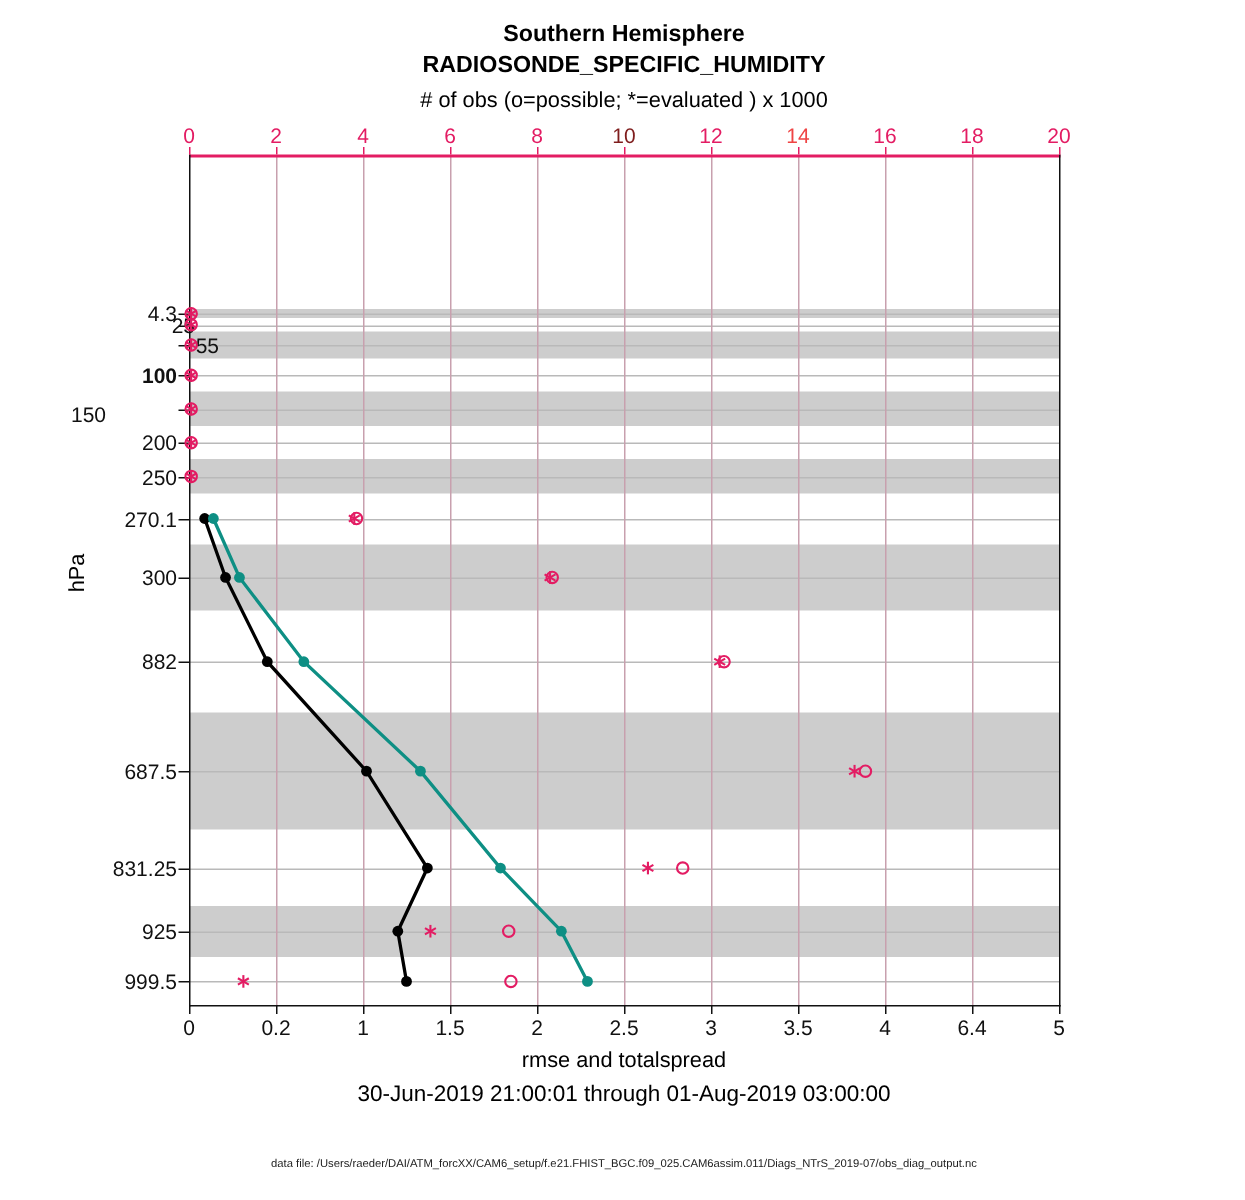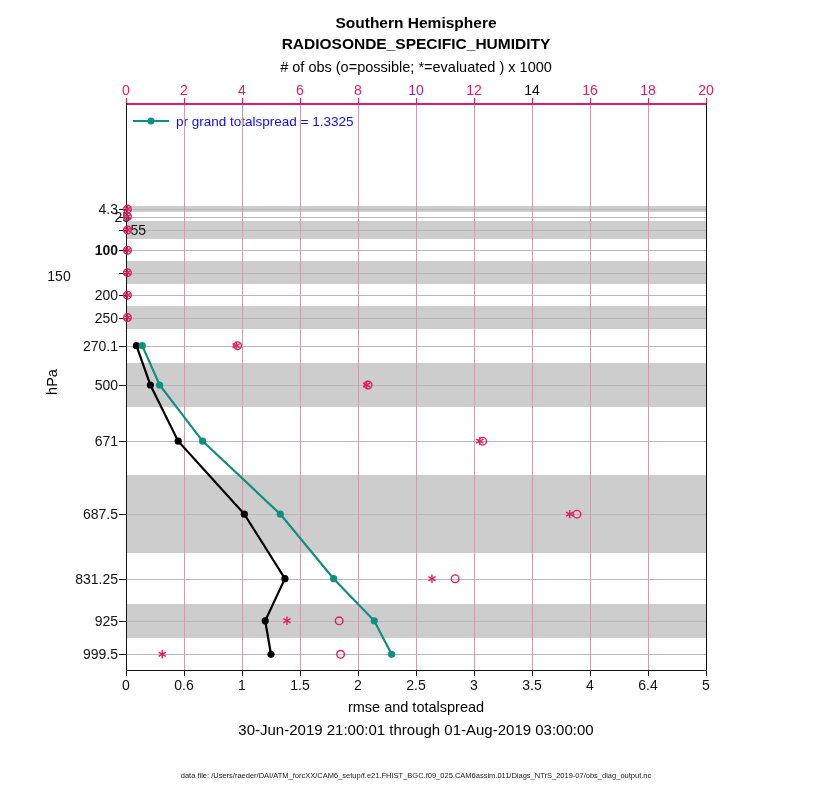--- a/index.html
+++ b/index.html
@@ -40,27 +40,20 @@
   <div id="top-axis-label"># of obs (o=possible; *=evaluated ) x 1000</div>
 
   <div id="plot"></div>
 
   <div id="y-axis-label">hPa</div>
   <div id="x-axis-label">rmse and totalspread</div>
   <div id="date-range">30-Jun-2019 21:00:01 through 01-Aug-2019 03:00:00</div>
   <div id="data-file">data file: /Users/raeder/DAI/ATM_forcXX/CAM6_setup/f.e21.FHIST_BGC.f09_025.CAM6assim.011/Diags_NTrS_2019-07/obs_diag_output.nc</div>
 
   <div id="legend">
-      <div class="legend-row">
-        <span class="legend-swatch">
-          <span class="ln" style="background: rgb(14, 143, 132);"></span>
-          <span class="dot" style="background: rgb(14, 143, 132);"></span>
-        </span>
-        <span class="legend-label">pr grand totalspread = 1.3325</span>
-      </div>
     </div>
 <div class="band" style="left: 126px; top: 206.194px; width: 580px; height: 5.83968px;"></div>
     <div class="band" style="left: 126px; top: 221.018px; width: 580px; height: 17.9683px;"></div>
     <div class="band" style="left: 126px; top: 261.447px; width: 580px; height: 22.4603px;"></div>
     <div class="band" style="left: 126px; top: 306.367px; width: 580px; height: 22.4603px;"></div>
     <div class="band" style="left: 126px; top: 362.518px; width: 580px; height: 44.9206px;"></div>
     <div class="band" style="left: 126px; top: 474.82px; width: 580px; height: 78.6111px;"></div>
     <div class="band" style="left: 126px; top: 603.967px; width: 580px; height: 33.6905px;"></div>
     <div class="hgrid" style="left: 126px; top: 209.114px; width: 580px;"></div>
     <div class="hgrid" style="left: 126px; top: 216.526px; width: 580px;"></div>
@@ -126,45 +119,45 @@
     <div class="tickmark" style="left: 648px; top: 98px; width: 1.2px; height: 5px; background: rgb(227, 28, 99);"></div>
     <div class="tickmark" style="left: 706px; top: 98px; width: 1.2px; height: 5px; background: rgb(227, 28, 99);"></div>
     <div class="tick-label-y" style="top: 201.114px;">4.3</div>
     <div class="tick-label-y" style="top: 208.526px; padding-left: 12px;">25</div>
     <div class="tick-label-y" style="top: 222.002px; padding-left: 28px;">55</div>
     <div class="tick-label-y" style="top: 242.217px; font-weight: bold;">100</div>
     <div class="tick-label-y" style="top: 268px; text-align: center;">150</div>
     <div class="tick-label-y" style="top: 287.137px;">200</div>
     <div class="tick-label-y" style="top: 309.598px;">250</div>
     <div class="tick-label-y" style="top: 337.673px;">270.1</div>
-    <div class="tick-label-y" style="top: 376.979px;">500</div>
-    <div class="tick-label-y" style="top: 433.129px;">671</div>
+    <div class="tick-label-y" style="top: 376.979px;">300</div>
+    <div class="tick-label-y" style="top: 433.129px;">882</div>
     <div class="tick-label-y" style="top: 506.125px;">687.5</div>
     <div class="tick-label-y" style="top: 570.699px;">831.25</div>
     <div class="tick-label-y" style="top: 612.812px;">925</div>
     <div class="tick-label-y" style="top: 646.278px;">999.5</div>
     <div class="tick-label-x" style="left: 104px;">0</div>
-    <div class="tick-label-x" style="left: 162px;">0.6</div>
+    <div class="tick-label-x" style="left: 162px;">0.2</div>
     <div class="tick-label-x" style="left: 220px;">1</div>
     <div class="tick-label-x" style="left: 278px;">1.5</div>
     <div class="tick-label-x" style="left: 336px;">2</div>
     <div class="tick-label-x" style="left: 394px;">2.5</div>
     <div class="tick-label-x" style="left: 452px;">3</div>
     <div class="tick-label-x" style="left: 510px;">3.5</div>
     <div class="tick-label-x" style="left: 568px;">4</div>
     <div class="tick-label-x" style="left: 626px;">6.4</div>
     <div class="tick-label-x" style="left: 684px;">5</div>
     <div class="tick-label-top" style="left: 104px; color: rgb(227, 28, 99);">0</div>
     <div class="tick-label-top" style="left: 162px; color: rgb(227, 28, 99);">2</div>
     <div class="tick-label-top" style="left: 220px; color: rgb(227, 28, 99);">4</div>
     <div class="tick-label-top" style="left: 278px; color: rgb(227, 28, 99);">6</div>
     <div class="tick-label-top" style="left: 336px; color: rgb(227, 28, 99);">8</div>
-    <div class="tick-label-top" style="left: 394px; color: #a21caf;">10</div>
+    <div class="tick-label-top" style="left: 394px; color: #7f1d1d;">10</div>
     <div class="tick-label-top" style="left: 452px; color: rgb(227, 28, 99);">12</div>
-    <div class="tick-label-top" style="left: 510px; color: #000000;">14</div>
+    <div class="tick-label-top" style="left: 510px; color: #ef4444;">14</div>
     <div class="tick-label-top" style="left: 568px; color: rgb(227, 28, 99);">16</div>
     <div class="tick-label-top" style="left: 626px; color: rgb(227, 28, 99);">18</div>
     <div class="tick-label-top" style="left: 684px; color: rgb(227, 28, 99);">20</div>
     <svg width="580" height="566" style="left: 126px; top: 104px;">
       <polyline points="10.439999999999998,241.67301587301586 24.359999999999985,280.97857142857146 52.19999999999999,337.1293650793651 118.32,410.1253968253968 158.92000000000002,474.6988095238096 139.2,516.8119047619048 145,550.2777777777777" fill="none" stroke="#000000" stroke-width="2.2"></polyline>
       <circle cx="10.439999999999998" cy="241.67301587301586" r="3.6" fill="#000000"></circle>
       <circle cx="24.359999999999985" cy="280.97857142857146" r="3.6" fill="#000000"></circle>
       <circle cx="52.19999999999999" cy="337.1293650793651" r="3.6" fill="#000000"></circle>
       <circle cx="118.32" cy="410.1253968253968" r="3.6" fill="#000000"></circle>
       <circle cx="158.92000000000002" cy="474.6988095238096" r="3.6" fill="#000000"></circle>

